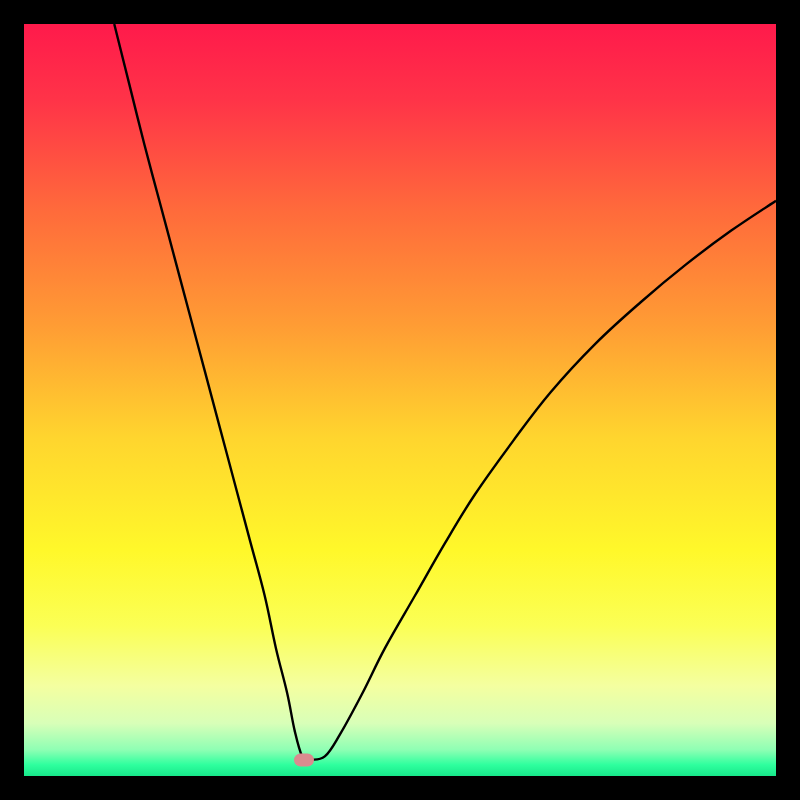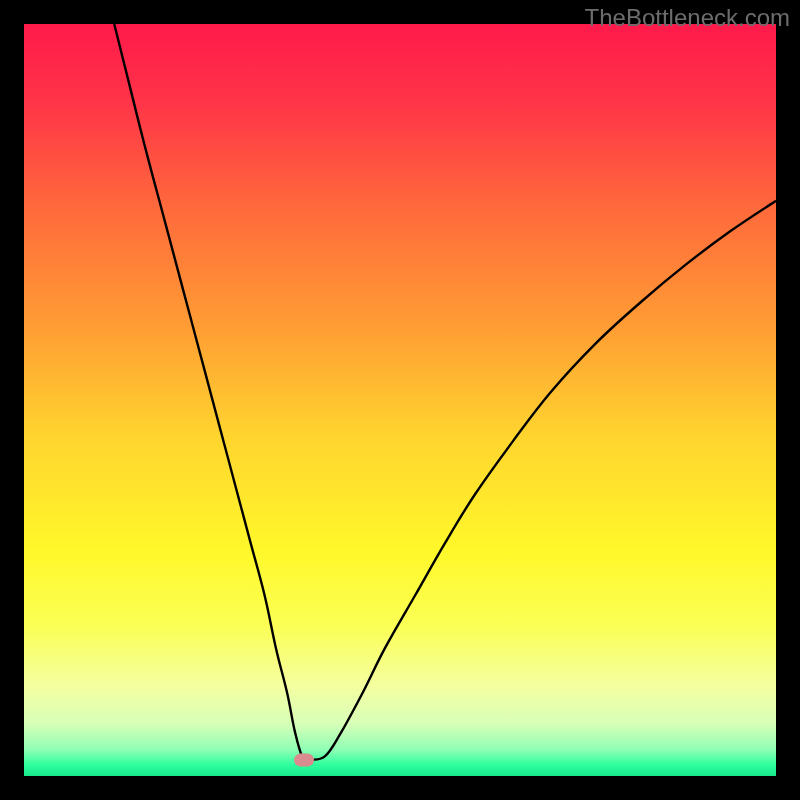--- a/index.html
+++ b/index.html
@@ -86,15 +86,14 @@
     </svg>
 
     <svg class="curve" viewBox="0 0 100 100" preserveAspectRatio="none">
       <path id="curve-path" d="M 12 0 C 12.36 1.44, 13.280000000000001 5.12, 14.000000000000002 8 C 14.720000000000002 10.879999999999999, 15.280000000000001 13.21, 16 16 C 16.72 18.79, 17.28 20.8, 18 23.5 C 18.72 26.2, 19.28 28.3, 20 31 C 20.72 33.7, 21.28 35.8, 22 38.5 C 22.72 41.2, 23.28 43.3, 24 46 C 24.72 48.7, 25.28 50.8, 26 53.5 C 26.72 56.2, 27.280000000000005 58.3, 28.000000000000004 61 C 28.720000000000002 63.7, 29.28 65.8, 30 68.5 C 30.72 71.2, 31.37 73.39, 32 76 C 32.63 78.61, 32.96 80.66, 33.5 83 C 34.04 85.34, 34.55 87.02, 35 89 C 35.45 90.98, 35.64 92.488, 36 94 C 36.36 95.512, 36.64 96.71600000000001, 37 97.4 C 37.36 98.084, 37.46 97.8, 38 97.8 C 38.54 97.8, 39.28 97.994, 40 97.4 C 40.72 96.80600000000001, 41.1 96.012, 42 94.5 C 42.9 92.988, 43.92 91.07, 45 89 C 46.08 86.93, 46.74 85.34, 48 83 C 49.26 80.66, 50.56 78.52, 52 76 C 53.44 73.48, 54.56000000000001 71.43, 56.00000000000001 69 C 57.440000000000005 66.57, 58.38 64.93, 60 62.5 C 61.62 60.07, 63.2 57.93, 65 55.5 C 66.8 53.07, 68.02 51.339999999999996, 70 49 C 71.98 46.660000000000004, 73.84 44.66000000000001, 76 42.50000000000001 C 78.16 40.34, 79.84 38.89, 82 37 C 84.16 35.11, 85.84 33.71, 88 32 C 90.16 30.29, 91.84 29.03, 94 27.5 C 96.16 25.97, 98.92 24.22, 100 23.5" fill="none" stroke="#000000" stroke-width="2.4" vector-effect="non-scaling-stroke"></path>
     </svg>
 
     <div class="marker" id="marker" style="left: 37.3%; top: 97.9%; background: rgb(217, 139, 143);"></div>
 
   </div>
 
-  <div class="watermark">TheBottleneck.com</div>
 
 </div>
 
 </body></html>

